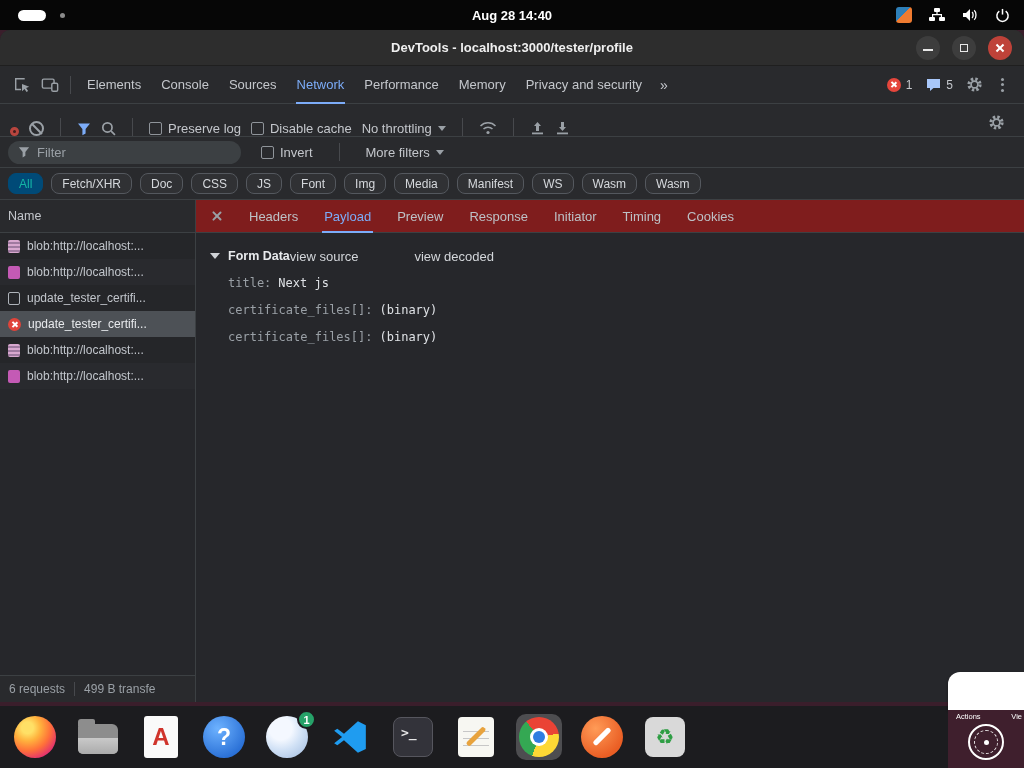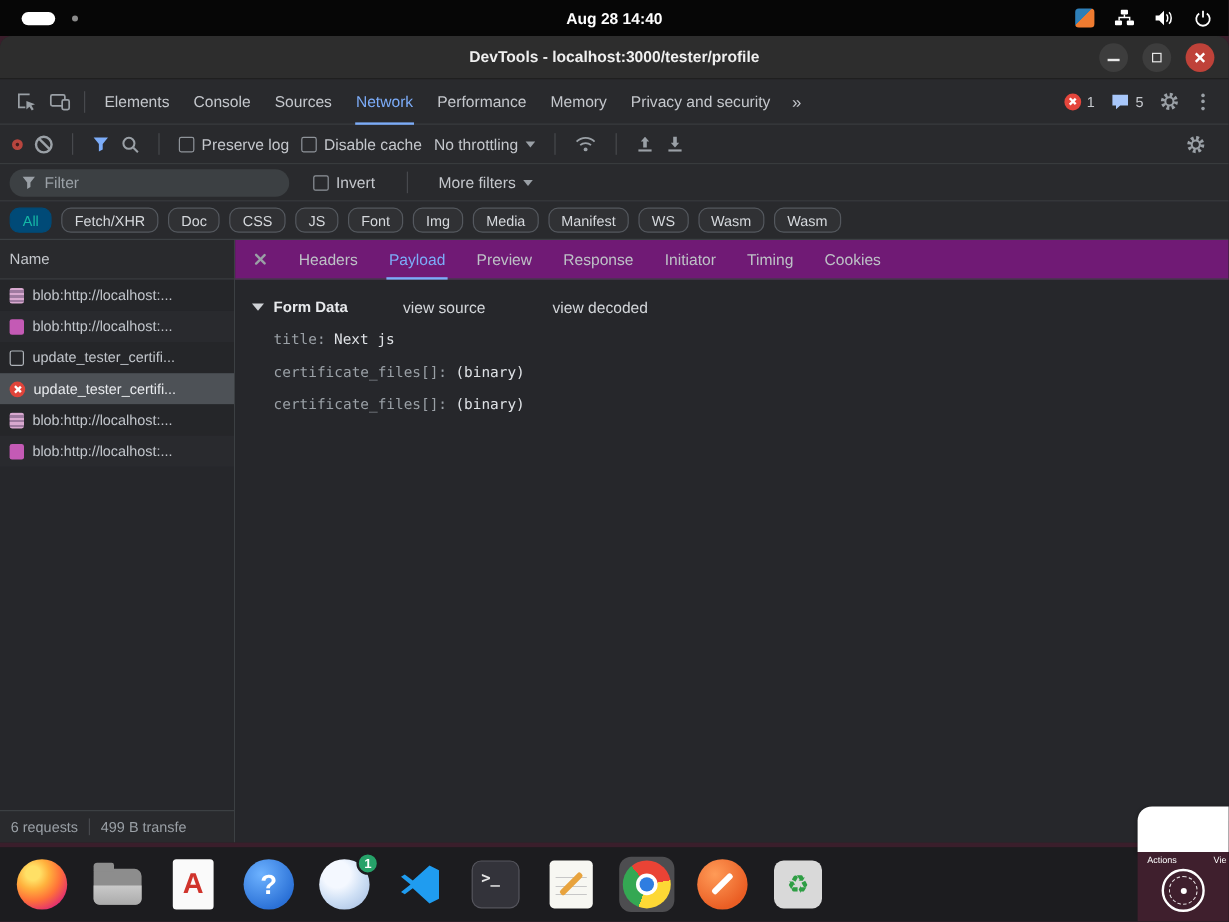--- a/index.html
+++ b/index.html
@@ -43,21 +43,21 @@
   .tb-spacer { flex:1; }
   .count-group { display:flex; align-items:center; gap:5px; padding:0 7px; }
   .count { font-size:12px; color:#c4c7cc; }
   .errball { width:14px; height:14px; border-radius:50%; background:#e5463c; position:relative; }
   .errball::before,.errball::after { content:""; position:absolute; left:6.2px; top:3.5px; width:1.6px; height:7px; background:#fff; }
   .errball::before { transform:rotate(45deg); } .errball::after { transform:rotate(-45deg); }
   .kebab { flex-direction:column; gap:2.5px; }
   .kebab i { width:3px; height:3px; background:#9aa0a6; border-radius:50%; display:block; }
 
   
-  .nettb { height:33px; background:#292a2d; border-bottom:1px solid #3c4043; display:flex; align-items:center;
+  .nettb { height:33px; background:#292a2d; border-bottom:1px solid #3c4043; display:flex; align-items:flex-end;
            gap:10px; padding:0 10px; flex:0 0 auto; }
   .rec { width:9px; height:9px; border-radius:50%; background:#431d1d; border:3.5px solid #b8453e; }
   .clr { width:15px; height:15px; border-radius:50%; border:2px solid #9aa0a6; position:relative; }
   .clr::after { content:""; position:absolute; left:-1.5px; top:4.5px; width:14px; height:2px; background:#9aa0a6; transform:rotate(45deg); }
   .cb { width:13px; height:13px; border:1.5px solid #8f949a; border-radius:2px; background:transparent; flex:0 0 auto; }
   .lbl { font-size:13px; color:#c4c7cc; white-space:nowrap; }
   .ctrl { display:flex; align-items:center; gap:6px; }
   .caret { width:0; height:0; border-left:4px solid transparent; border-right:4px solid transparent; border-top:5px solid #9aa0a6; }
   .tb-end { margin-left:auto; display:flex; align-items:center; padding-right:4px; }
 
@@ -103,35 +103,35 @@
   .ri-plain { background:transparent; border:1.5px solid #aeb3b9; }
   .ri-err { width:13px; height:13px; border-radius:50%; background:#e0443a; position:relative; border:none; }
   .ri-err::before,.ri-err::after { content:""; position:absolute; left:5.8px; top:3px; width:1.5px; height:7px; background:#fff; }
   .ri-err::before { transform:rotate(45deg); } .ri-err::after { transform:rotate(-45deg); }
   .statusbar { height:27px; border-top:1px solid #3c4043; background:#292a2d; display:flex; align-items:center;
                gap:9px; padding:0 9px; font-size:12px; color:#9aa0a6; white-space:nowrap; overflow:hidden; flex:0 0 auto; }
   .sdiv { width:1px; height:14px; background:#47494d; flex:0 0 auto; }
 
   
   .rightpane { flex:1; display:flex; flex-direction:column; min-width:0; background:#26272b; }
-  .dettabs { height:33px; border-bottom:1px solid #3c4043; background:#701a75; display:flex; align-items:center;
+  .dettabs { height:33px; border-bottom:1px solid #3c4043; background:#7f1d1d; display:flex; align-items:center;
              gap:26px; padding:0 14px; flex:0 0 auto; }
   .xmark { position:relative; width:13px; height:13px; }
   .xmark::before,.xmark::after { content:""; position:absolute; left:5.7px; top:0.5px; width:1.8px; height:12px; background:#9aa0a6; border-radius:1px; }
   .xmark::before { transform:rotate(45deg); } .xmark::after { transform:rotate(-45deg); }
   .dettab { height:33px; line-height:33px; font-size:13px; color:#bdc1c6; position:relative; white-space:nowrap; }
   .dettab.selected { color:#7cacf8; }
   .dettab.selected::after { content:""; position:absolute; left:-2px; right:-2px; bottom:0; height:2px; background:#7cacf8; }
   .detcontent { flex:1; }
   .fd-row { margin-top:10px; height:26px; display:flex; align-items:center; padding-left:14px; }
   .disc { width:0; height:0; border-left:5px solid transparent; border-right:5px solid transparent;
           border-top:6px solid #cfd2d6; }
   .fd-title { margin-left:8px; font-size:12.5px; font-weight:bold; color:#e8eaed; }
   .fd-link { font-size:13px; color:#d3d6da; }
-  .fd-link.vs { margin-left:46px; } .fd-link.vd { margin-left:56px; }
+  .fd-link.vs { } .fd-link.vd { margin-left:56px; }
   .fd-entry { height:27px; display:flex; align-items:center; padding-left:32px;
               font-family:"DejaVu Sans Mono", monospace; font-size:12px; }
   .fd-key { color:#9aa0a6; margin-right:7px; }
   .fd-val { color:#dfe2e6; }
 
   
   .dock { position:absolute; left:0; right:0; bottom:0; height:62px; background:#1c1c1f; display:flex;
           align-items:center; gap:17px; padding-left:12px; z-index:25; }
   .ditem { width:46px; height:46px; border-radius:10px; display:flex; align-items:center; justify-content:center;
            position:relative; flex:0 0 auto; }

